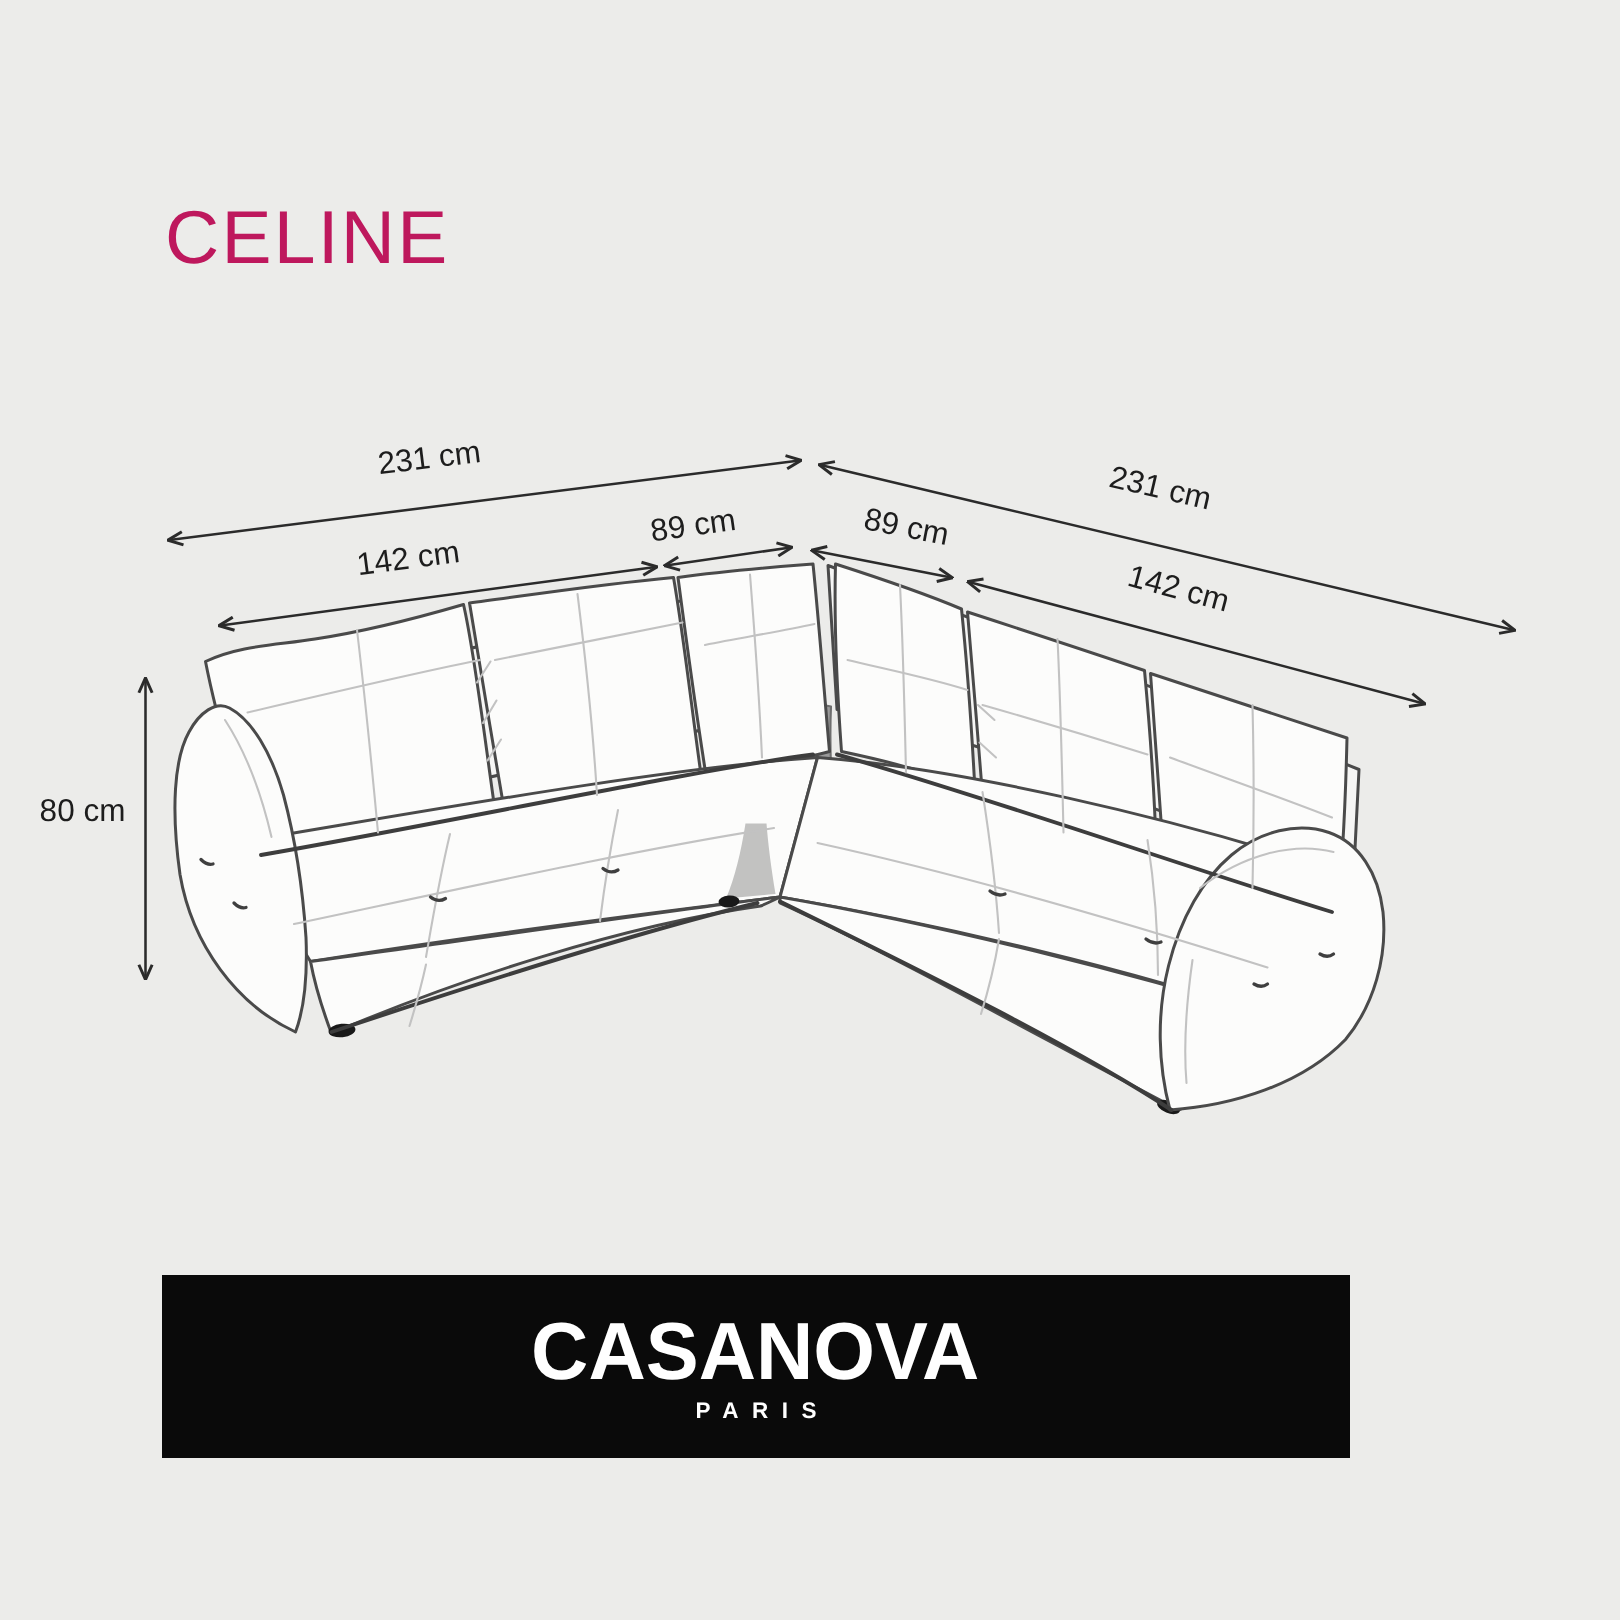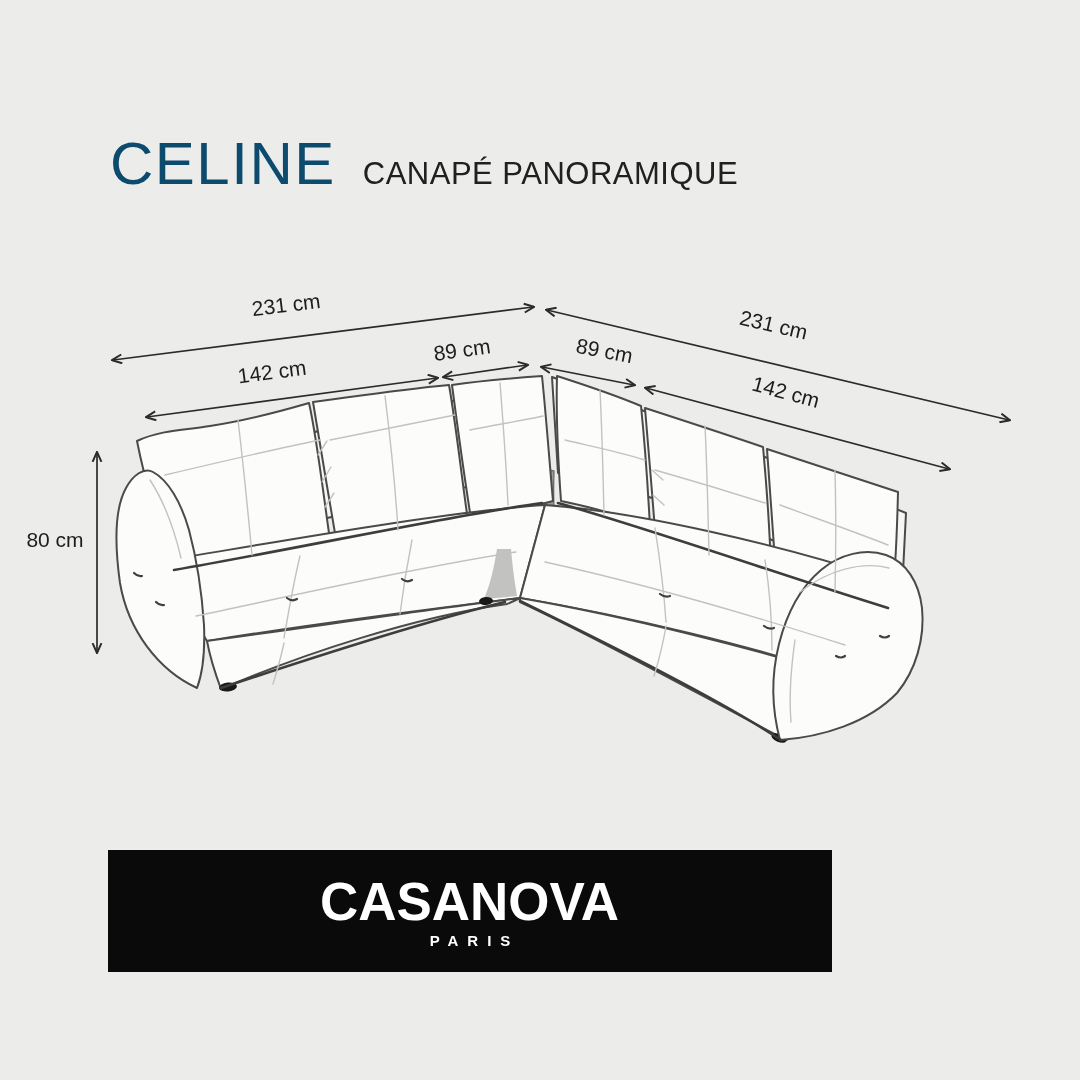--- a/index.html
+++ b/index.html
@@ -8,54 +8,53 @@
     background:#ECECEA;
     font-family:"Liberation Sans", sans-serif;
     color:#1C1C1C;
   }
   
   .header{
     position:absolute;left:110px;top:129px;
     display:flex;align-items:baseline;gap:27px;white-space:nowrap;
   }
   .product-name{
-    font-size:60px;font-weight:500;letter-spacing:1.5px;color:#0c4a6e;
+    font-size:50px;font-weight:500;letter-spacing:1.5px;color:#be185d;
   }
   .product-type{
     font-size:31px;font-weight:400;letter-spacing:0.5px;color:#202020;
   }
   
   .diagram{
     position:absolute;left:0;top:0;width:1080px;height:1080px;
   }
   .dim-label{
     font-size:21px;fill:#1D1D1D;
     font-family:"Liberation Sans", sans-serif;
   }
   
   .footer{
-    position:absolute;left:108px;top:850px;width:724px;height:122px;
+    position:absolute;left:108px;top:850px;width:792px;height:122px;
     background:#0A0A0A;
     display:flex;flex-direction:column;align-items:center;justify-content:center;
   }
   .brand{
     color:#FFFFFF;font-size:54px;font-weight:bold;letter-spacing:0px;
     line-height:1;transform:scaleX(0.98);
   }
   .brand-sub{
     color:#FFFFFF;font-size:15px;font-weight:700;letter-spacing:9px;
     text-indent:9px;margin-top:5px;line-height:1;
   }
 </style>
 </head>
 <body>
 
 <div class="header">
   <span class="product-name">CELINE</span>
-  <span class="product-type">CANAPÉ PANORAMIQUE</span>
 </div>
 
 <svg class="diagram" viewBox="0 0 1080 1080" xmlns="http://www.w3.org/2000/svg">
   <defs>
     <marker id="ah" viewBox="0 0 10 10" refX="8.5" refY="5" markerWidth="6.5" markerHeight="6.5" orient="auto-start-reverse">
       <path d="M0.5,1 L9.5,5 L0.5,9" fill="none" stroke="#2B2B2B" stroke-width="1.8"></path>
     </marker>
   </defs>
 
   <g fill="#FCFCFB" stroke="#4A4A4A" stroke-width="2" stroke-linecap="round" stroke-linejoin="round">

